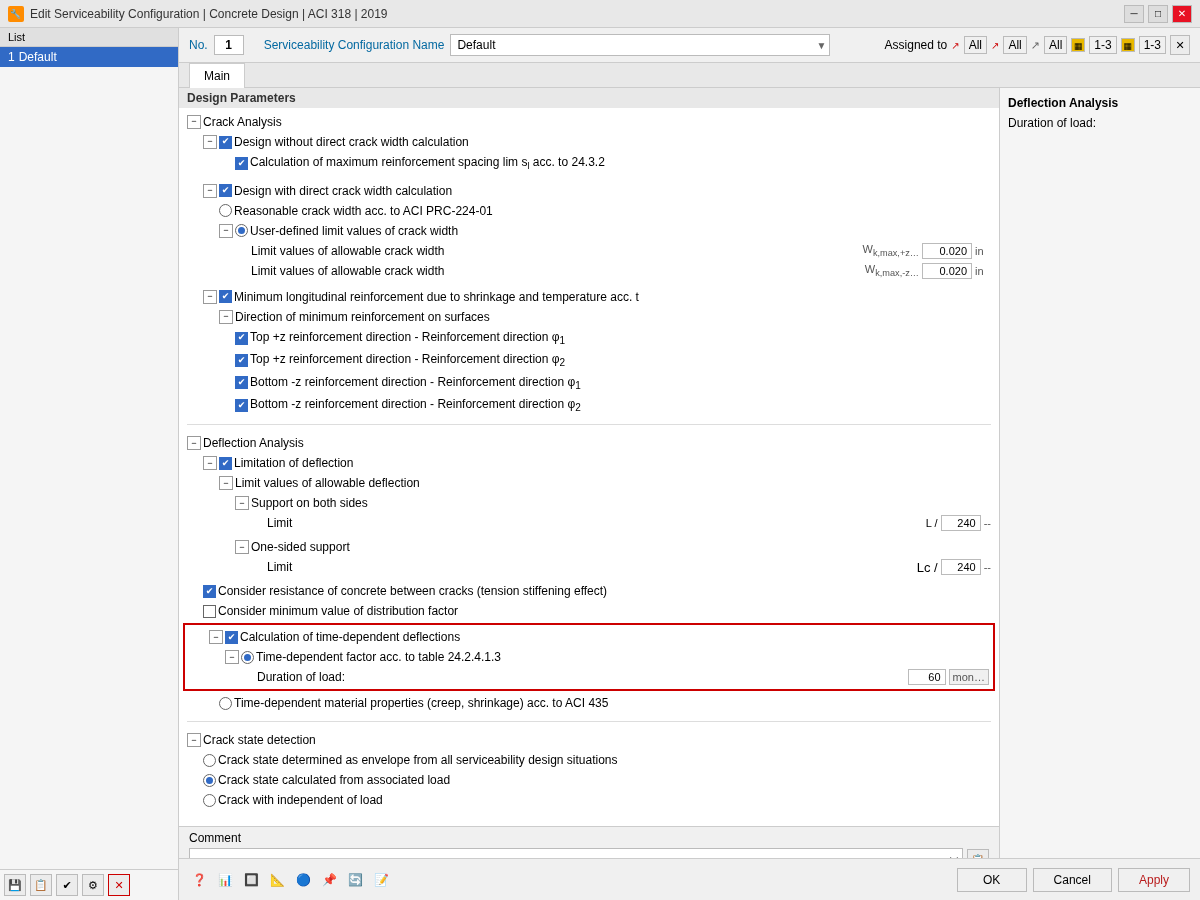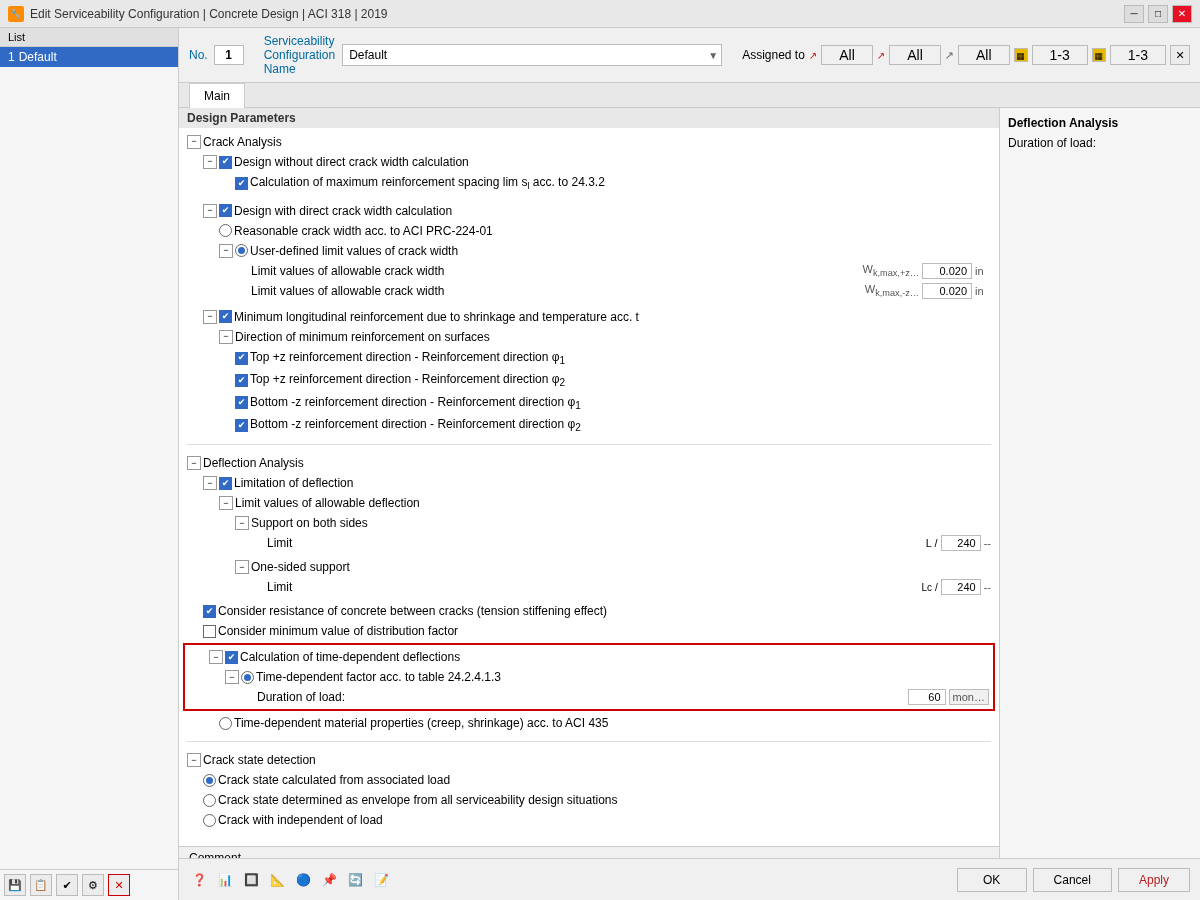--- a/index.html
+++ b/index.html
@@ -59,21 +59,21 @@
     .field-label { font-size: 12px; color: #0369a1; }
     .field-no { font-size: 12px; font-weight: bold; background: #fff; border: 1px solid #bbb; padding: 2px 6px; min-width: 30px; text-align: center; }
     .config-name-box { position: relative; }
     .config-name-select {
       width: 380px; padding: 3px 24px 3px 6px; border: 1px solid #bbb;
       background: white; font-size: 12px; appearance: none; cursor: pointer;
     }
     .select-arrow { position: absolute; right: 4px; top: 50%; transform: translateY(-50%); pointer-events: none; font-size: 10px; color: #666; }
     .assigned-to { display: flex; align-items: center; gap: 4px; font-size: 12px; }
     .assigned-icon { color: #cc0000; font-size: 10px; }
-    .assigned-badge { background: #f0f0f0; border: 1px solid #bbb; padding: 1px 17px; font-size: 14px; }
+    .assigned-badge { background: #f0f0f0; border: 1px solid #bbb; padding: 1px 4px; font-size: 12px; }
     .clear-btn { width: 20px; height: 20px; border: 1px solid #bbb; background: #ececec; display: flex; align-items: center; justify-content: center; cursor: pointer; font-size: 9px; }
 
     .tabs-row {
       display: flex; background: #e8e8e8; border-bottom: 1px solid #ccc; padding: 0 10px;
     }
     .tab {
       padding: 5px 14px; font-size: 12px; cursor: pointer; border: 1px solid transparent;
       border-bottom: none; margin-bottom: -1px; background: #e8e8e8;
     }
     .tab.active { background: white; border-color: #ccc; border-bottom-color: white; }
@@ -341,21 +341,21 @@
 
             <div style="height:4px;"></div>
 
             <div class="tree-item indent4">
               <span class="tree-expand">−</span>
               <span class="tree-label">One-sided support</span>
             </div>
             <div class="tree-item-row" style="padding-left:88px; min-height:20px;">
               <span style="font-size:12px;">Limit</span>
               <span style="margin-left:auto; display:flex; gap:3px; align-items:center; padding-right:8px;">
-                <span style="font-size:10px;">Lc /</span>
+                <span style="font-size:13px;">Lc /</span>
                 <input type="text" value="240" style="width: 40px; text-align: right; font-size: 11px; border: 1px solid rgb(187, 187, 187); padding: 1px 4px;">
                 <span style="font-size:11px; color:#555;">--</span>
               </span>
             </div>
 
             <div style="height:4px;"></div>
 
             <div class="tree-item indent2">
               <span class="tree-check checked">✔</span>
               <span class="tree-label">Consider resistance of concrete between cracks (tension stiffening effect)</span>
@@ -393,26 +393,26 @@
           </div>
 
           <div class="section-divider"></div>
 
           <div class="tree-section">
             <div class="tree-item indent1">
               <span class="tree-expand">−</span>
               <span class="tree-label">Crack state detection</span>
             </div>
             <div class="tree-item indent2">
+              <span class="tree-radio"></span>
+              <span class="tree-label">Crack state determined as envelope from all serviceability design situations</span>
+            </div>
+            <div class="tree-item indent2">
               <span class="tree-radio selected"></span>
               <span class="tree-label">Crack state calculated from associated load</span>
-            </div>
-            <div class="tree-item indent2">
-              <span class="tree-radio"></span>
-              <span class="tree-label">Crack state determined as envelope from all serviceability design situations</span>
             </div>
             <div class="tree-item indent2">
               <span class="tree-radio"></span>
               <span class="tree-label">Crack with independent of load</span>
             </div>
           </div>
 
           <div style="height:12px;"></div>
 
           <div class="comment-section">

